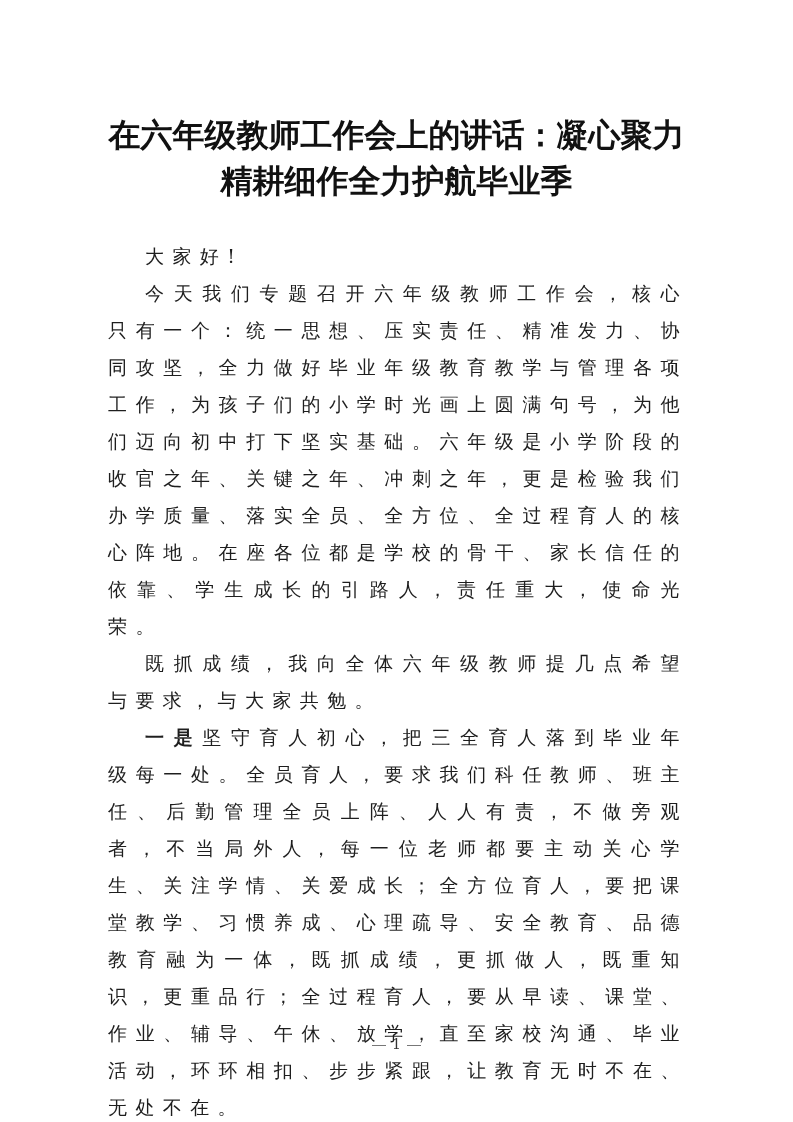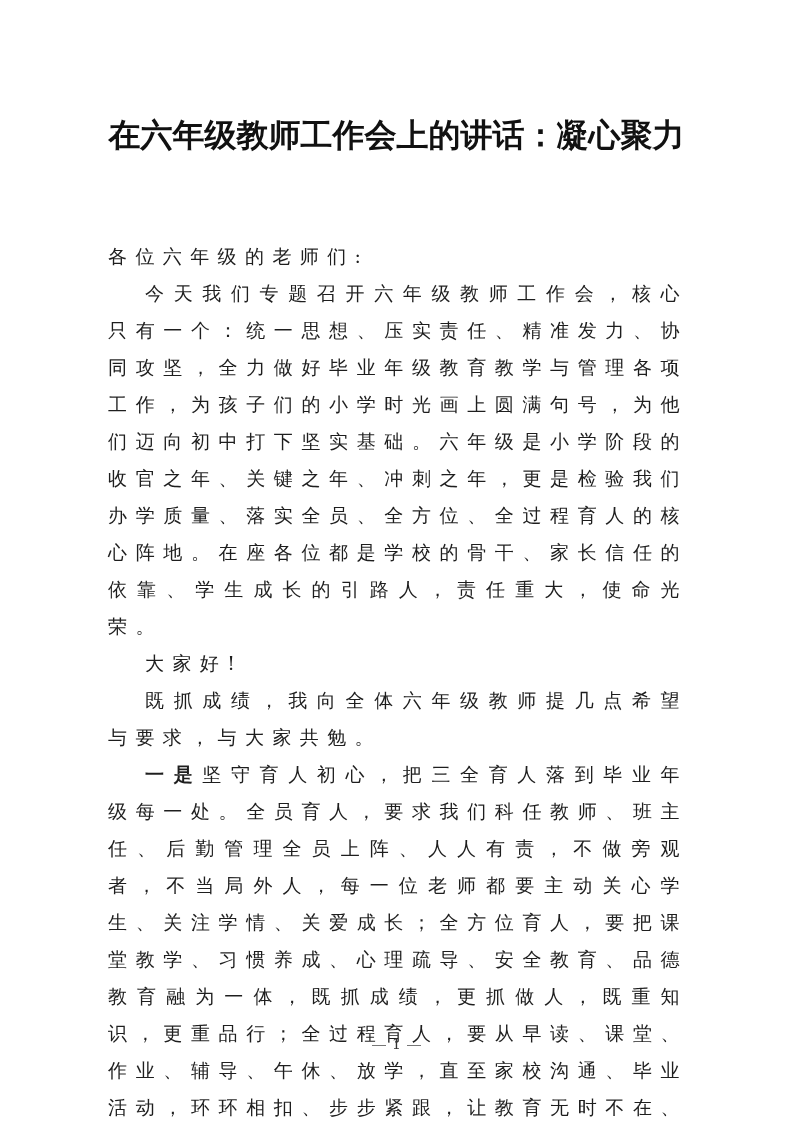--- a/index.html
+++ b/index.html
@@ -83,27 +83,27 @@
     margin: 0 6px;
   }
 </style>
 </head>
 <body>
 
 <div class="page">
 
   <h1 class="title">
     <span class="line">在六年级教师工作会上的讲话：凝心聚力</span>
+    <span class="line">精耕细作全力护航毕业季</span>
   </h1>
 
   <div class="body-text">
-    <p>各位六年级的老师们:</p>
+    <p class="indent">大家好!</p>
+
     <p class="indent"><span>今天我们专题召开六年级教师工作会，核心只有一个：统一思想、压实责任、精准发力、协同攻坚，全力做好毕业年级教育教学与管理各项工作，为孩子们的小学时光画上圆满句号，为他们迈向初中打下坚实基础。六年级是小学阶段的收官之年、关键之年、冲刺之年，更是检验我们办学质量、落实全员、全方位、全过程育人的核心阵地。在座各位都是学校的骨干、家长信任的依靠、学生成长的引路人，责任重大，使命光荣。</span></p>
-
-    <p class="indent">大家好!</p>
 
     <p class="indent"><span>既抓成绩，我向全体六年级教师提几点希望与要求，与大家共勉。</span></p>
 
     <p class="indent"><span class="lead">一是</span><span>坚守育人初心，把三全育人落到毕业年级每一处。全员育人，要求我们科任教师、班主任、后勤管理全员上阵、人人有责，不做旁观者，不当局外人，每一位老师都要主动关心学生、关注学情、关爱成长；全方位育人，要把课堂教学、习惯养成、心理疏导、安全教育、品德教育融为一体，既抓成绩，更抓做人，既重知识，更重品行；全过程育人，要从早读、课堂、作业、辅导、午休、放学，直至家校沟通、毕业活动，环环相扣、步步紧跟，让教育无时不在、无处不在。</span></p>
 
   </div>
 
   <div class="page-number">
     <span class="dash"></span><span>1</span><span class="dash"></span>
   </div>

